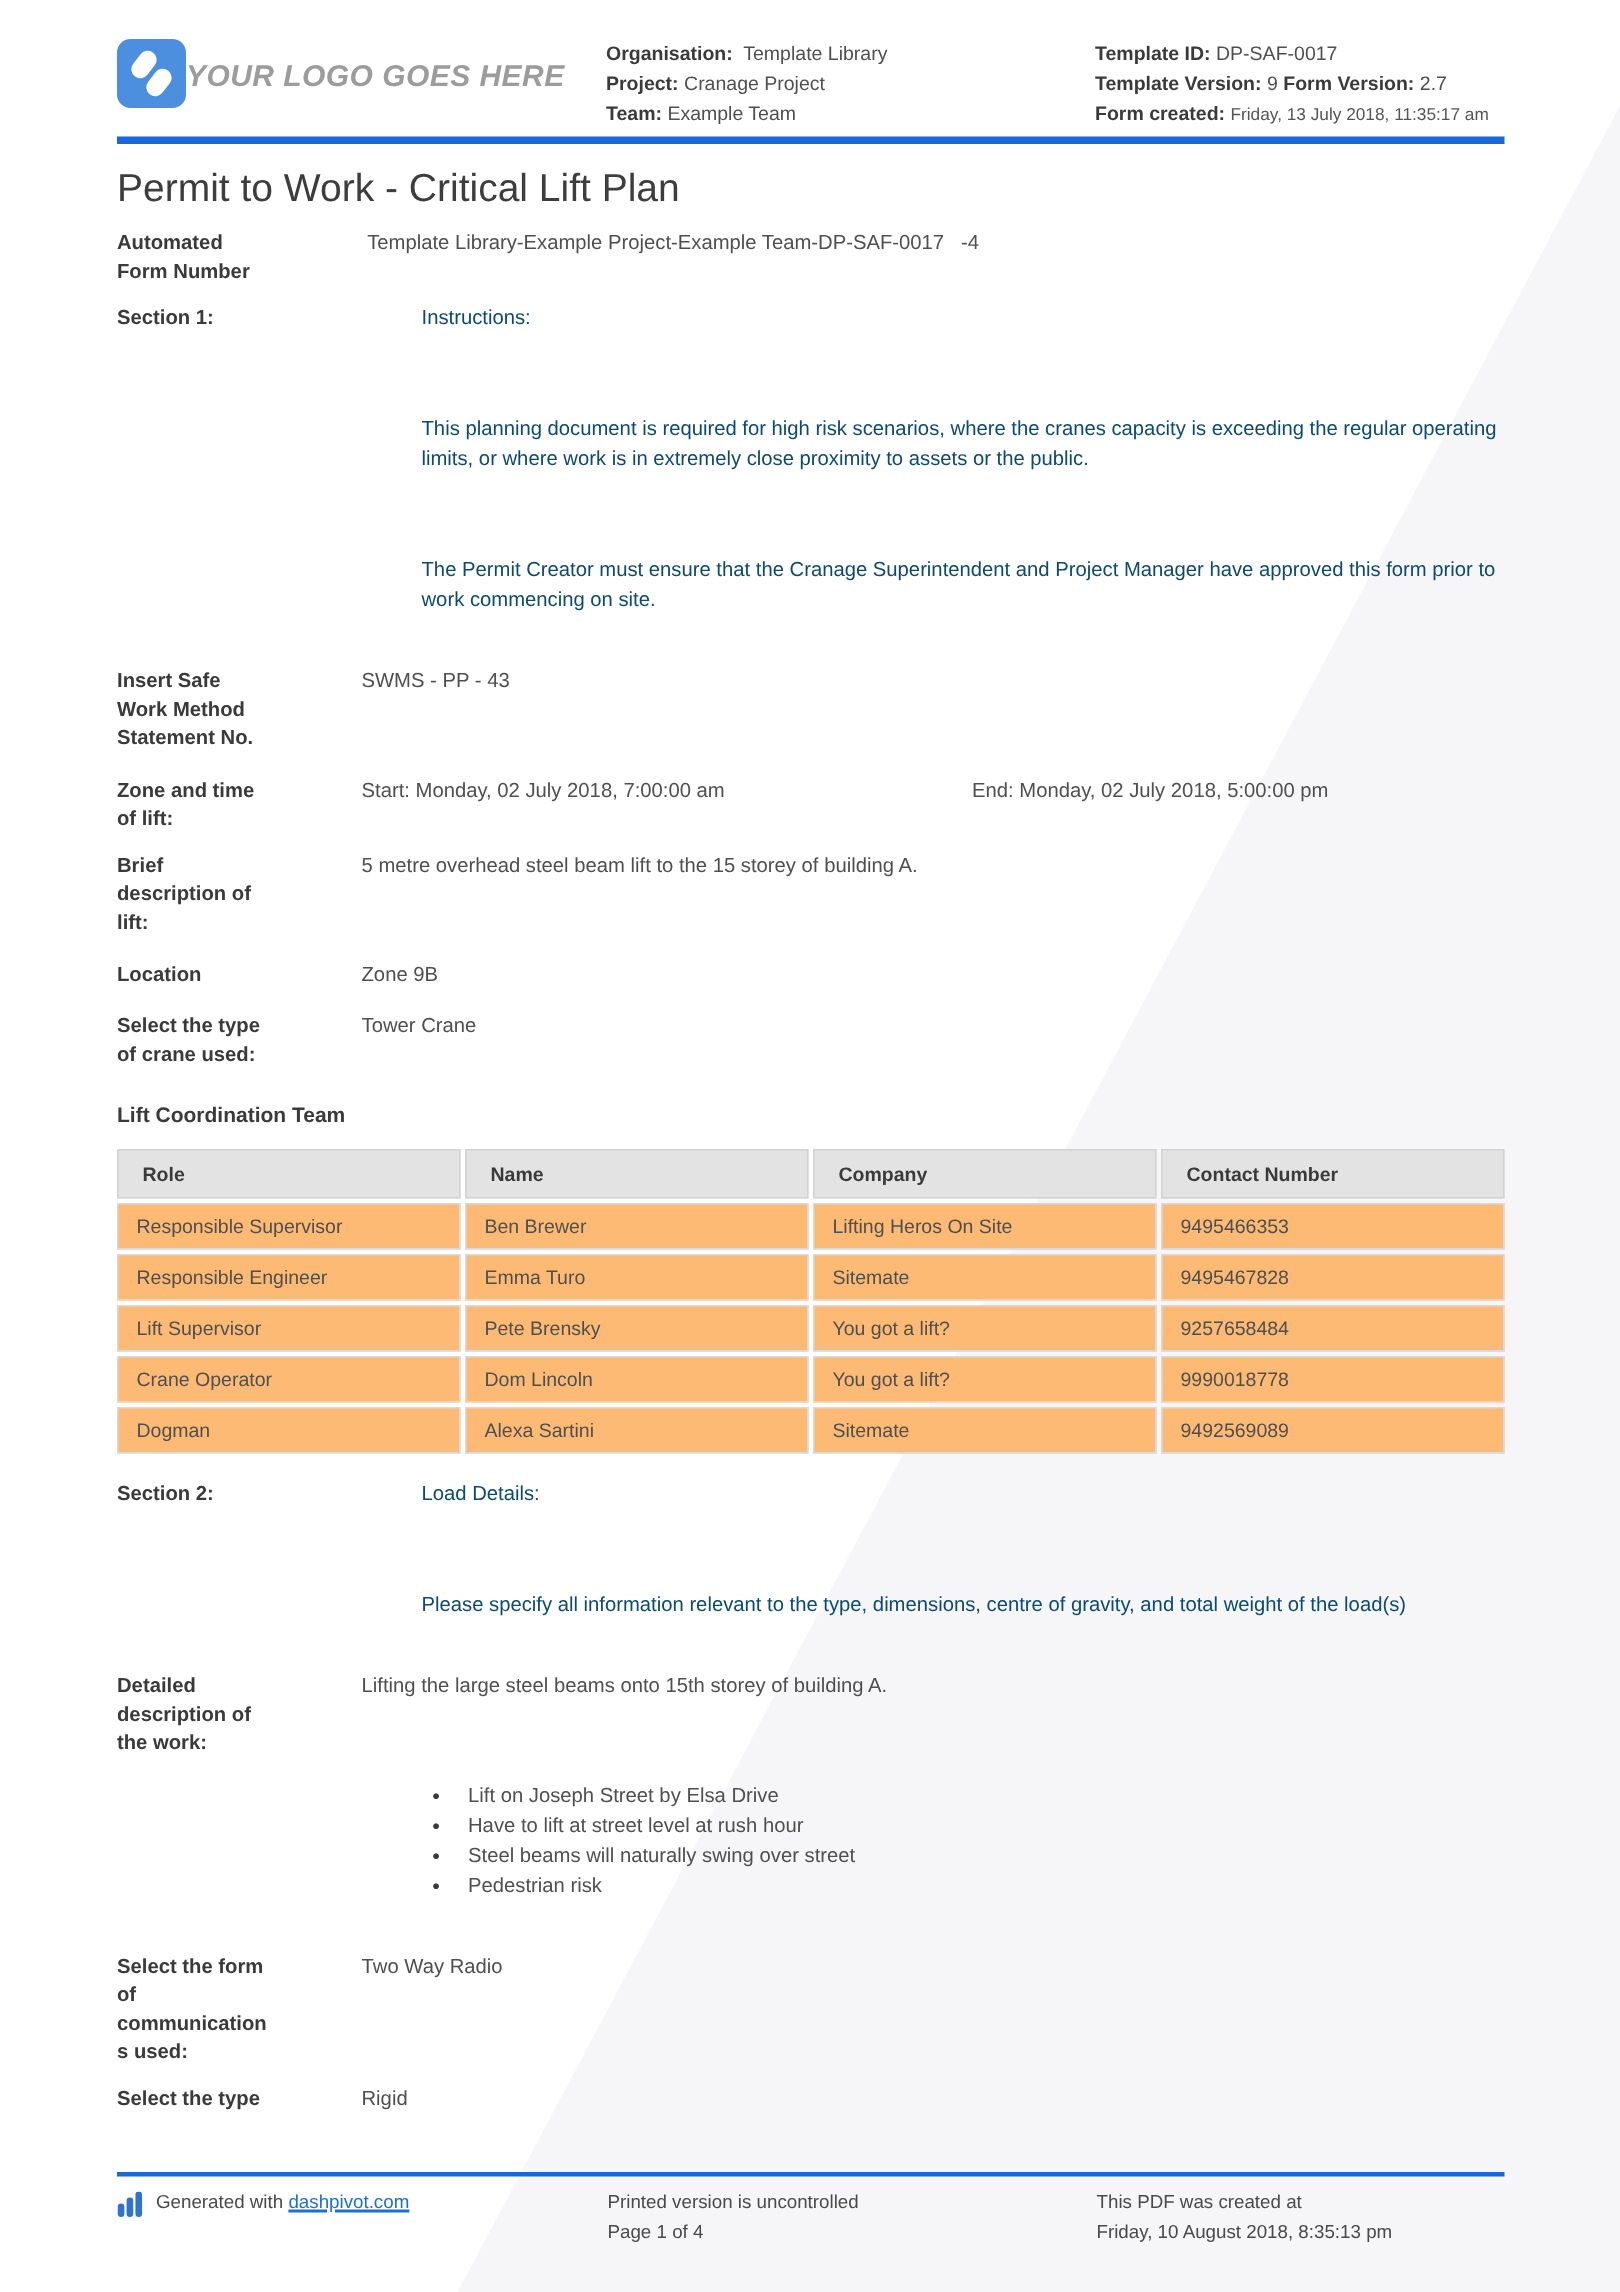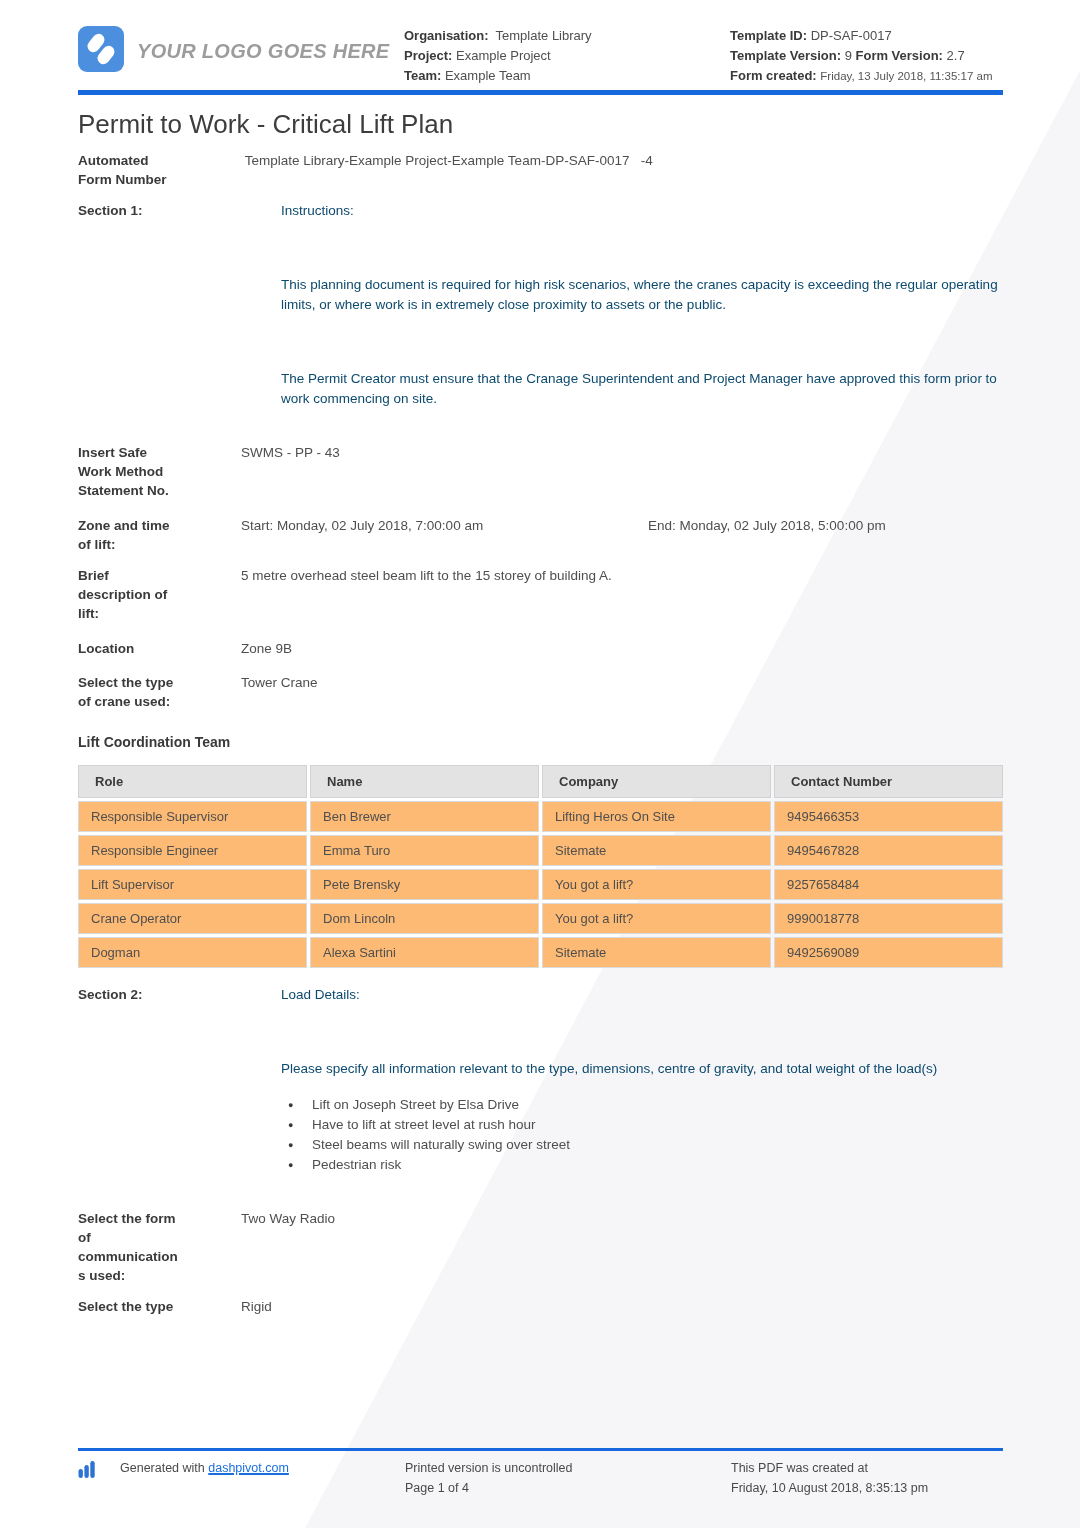--- a/index.html
+++ b/index.html
@@ -10,21 +10,21 @@
   
   .wm-band{position:absolute;background:#f6f6f8;z-index:0;transform-origin:top left;}
   #wm1{left:1160px;top:-80px;width:300px;height:2400px;transform:rotate(28deg);}
   #wm2{left:1470px;top:-80px;width:480px;height:2400px;transform:rotate(28deg);}
   #wm3{position:absolute;left:0;top:0;width:1080px;height:1528px;z-index:0;
        background:#f6f6f8;clip-path:polygon(640px 1528px,1080px 1330px,1080px 1528px);}
   .page{position:relative;z-index:1;padding:26px 77px 0 78px;}
 
   
   .hdr{display:flex;align-items:flex-start;}
-  .logo-wrap{width:326px;display:flex;align-items:center;gap:13px;}
+  .logo-wrap{width:326px;display:flex;align-items:center;}
   .logo-text{font-size:20px;font-weight:700;font-style:italic;color:#9c9c9c;letter-spacing:.3px;white-space:nowrap;}
   .meta{width:326px;font-size:13px;line-height:20px;color:#4f4f4f;}
   .meta-r{flex:1;font-size:13px;line-height:20px;color:#4f4f4f;}
   .b{font-weight:700;color:#3a3a3a;}
   .small-val{font-size:11.5px;color:#555;}
   .rule{height:5px;background:#1768dc;margin-top:4px;}
 
   h1{font-size:26px;line-height:34px;font-weight:400;color:#3d3d3d;margin:12px 0 0;}
 
   
@@ -43,21 +43,21 @@
   td{background:#fdba74;border:1px solid #dadada;font-size:13px;color:#4f4f4f;padding:7px 12px;}
 
   ul.bullets{margin:16px 0 0;padding:0 0 0 47px;list-style:none;}
   ul.bullets li{position:relative;padding-left:24px;font-size:13.5px;line-height:20px;color:#4f4f4f;}
   ul.bullets li::before{content:"\25CF";position:absolute;left:0;top:0;font-size:9px;line-height:20px;color:#3a3a3a;}
 
   
   .footer{position:absolute;left:78px;right:77px;top:1448px;z-index:2;}
   .frule{height:3px;background:#1768dc;}
   .fcols{display:flex;margin-top:7px;font-size:12.5px;line-height:20px;color:#4a4a4a;}
-  .fleft{width:327px;display:flex;align-items:flex-start;gap:24px;}
+  .fleft{width:327px;display:flex;align-items:flex-start;gap:8px;}
   .fcenter{width:326px;}
   .fright{flex:1;}
   a.dp-link{color:#1a6fdd;text-decoration:underline;text-decoration-thickness:2px;cursor:pointer;}
 
   
   .mt10{margin-top:10px}.mt12{margin-top:12px}.mt14{margin-top:14px}.mt16{margin-top:16px}.mt34{margin-top:34px}.mt54{margin-top:54px}
 </style>
 </head>
 <body>
 
@@ -73,21 +73,21 @@
         <svg width="46" height="46" viewBox="0 0 46 46">
           <rect x="0" y="0" width="46" height="46" rx="9" fill="#4d8fdf"></rect>
           <rect x="12" y="7" width="12" height="20" rx="6" fill="#ffffff" transform="rotate(38 18 17)"></rect>
           <rect x="22" y="19" width="12" height="20" rx="6" fill="#ffffff" transform="rotate(38 28 29)"></rect>
         </svg>
       </span>
       <span class="logo-text">YOUR LOGO GOES HERE</span>
     </div>
     <div class="meta">
       <div><span class="b">Organisation:</span>&nbsp; <span>Template Library</span></div>
-      <div><span class="b">Project:</span> <span>Example Project</span></div>
+      <div><span class="b">Project:</span> <span>Cranage Project</span></div>
       <div><span class="b">Team:</span> <span>Example Team</span></div>
     </div>
     <div class="meta-r">
       <div><span class="b">Template ID:</span> <span>DP-SAF-0017</span></div>
       <div><span class="b">Template Version:</span> <span>9</span> <span class="b">Form Version:</span> <span>2.7</span></div>
       <div><span class="b">Form created:</span> <span class="small-val">Friday, 13 July 2018, 11:35:17 am</span></div>
     </div>
   </div>
   <div class="rule"></div>
 
@@ -189,20 +189,24 @@
   <div class="frow mt14">
     <div class="flabel">Section 2:</div>
     <div class="fvalue boldnote">Load Details:</div>
   </div>
 
   <div class="frow mt54">
     <div class="flabel"></div>
     <div class="fvalue boldnote">Please specify all information relevant to the type, dimensions, centre of gravity, and total weight of the load(s)</div>
   </div>
 
+  <div class="frow mt34">
+    <div class="flabel">Detailed description of the work:</div>
+    <div class="fvalue">Lifting the large steel beams onto 15th storey of building A.</div>
+  </div>
 
   <div class="frow mt16">
     <div class="flabel"></div>
     <div class="fvalue">
       <ul class="bullets" style="margin-top:0">
         <li>Lift on Joseph Street by Elsa Drive</li>
         <li>Have to lift at street level at rush hour</li>
         <li>Steel beams will naturally swing over street</li>
         <li>Pedestrian risk</li>
       </ul>

